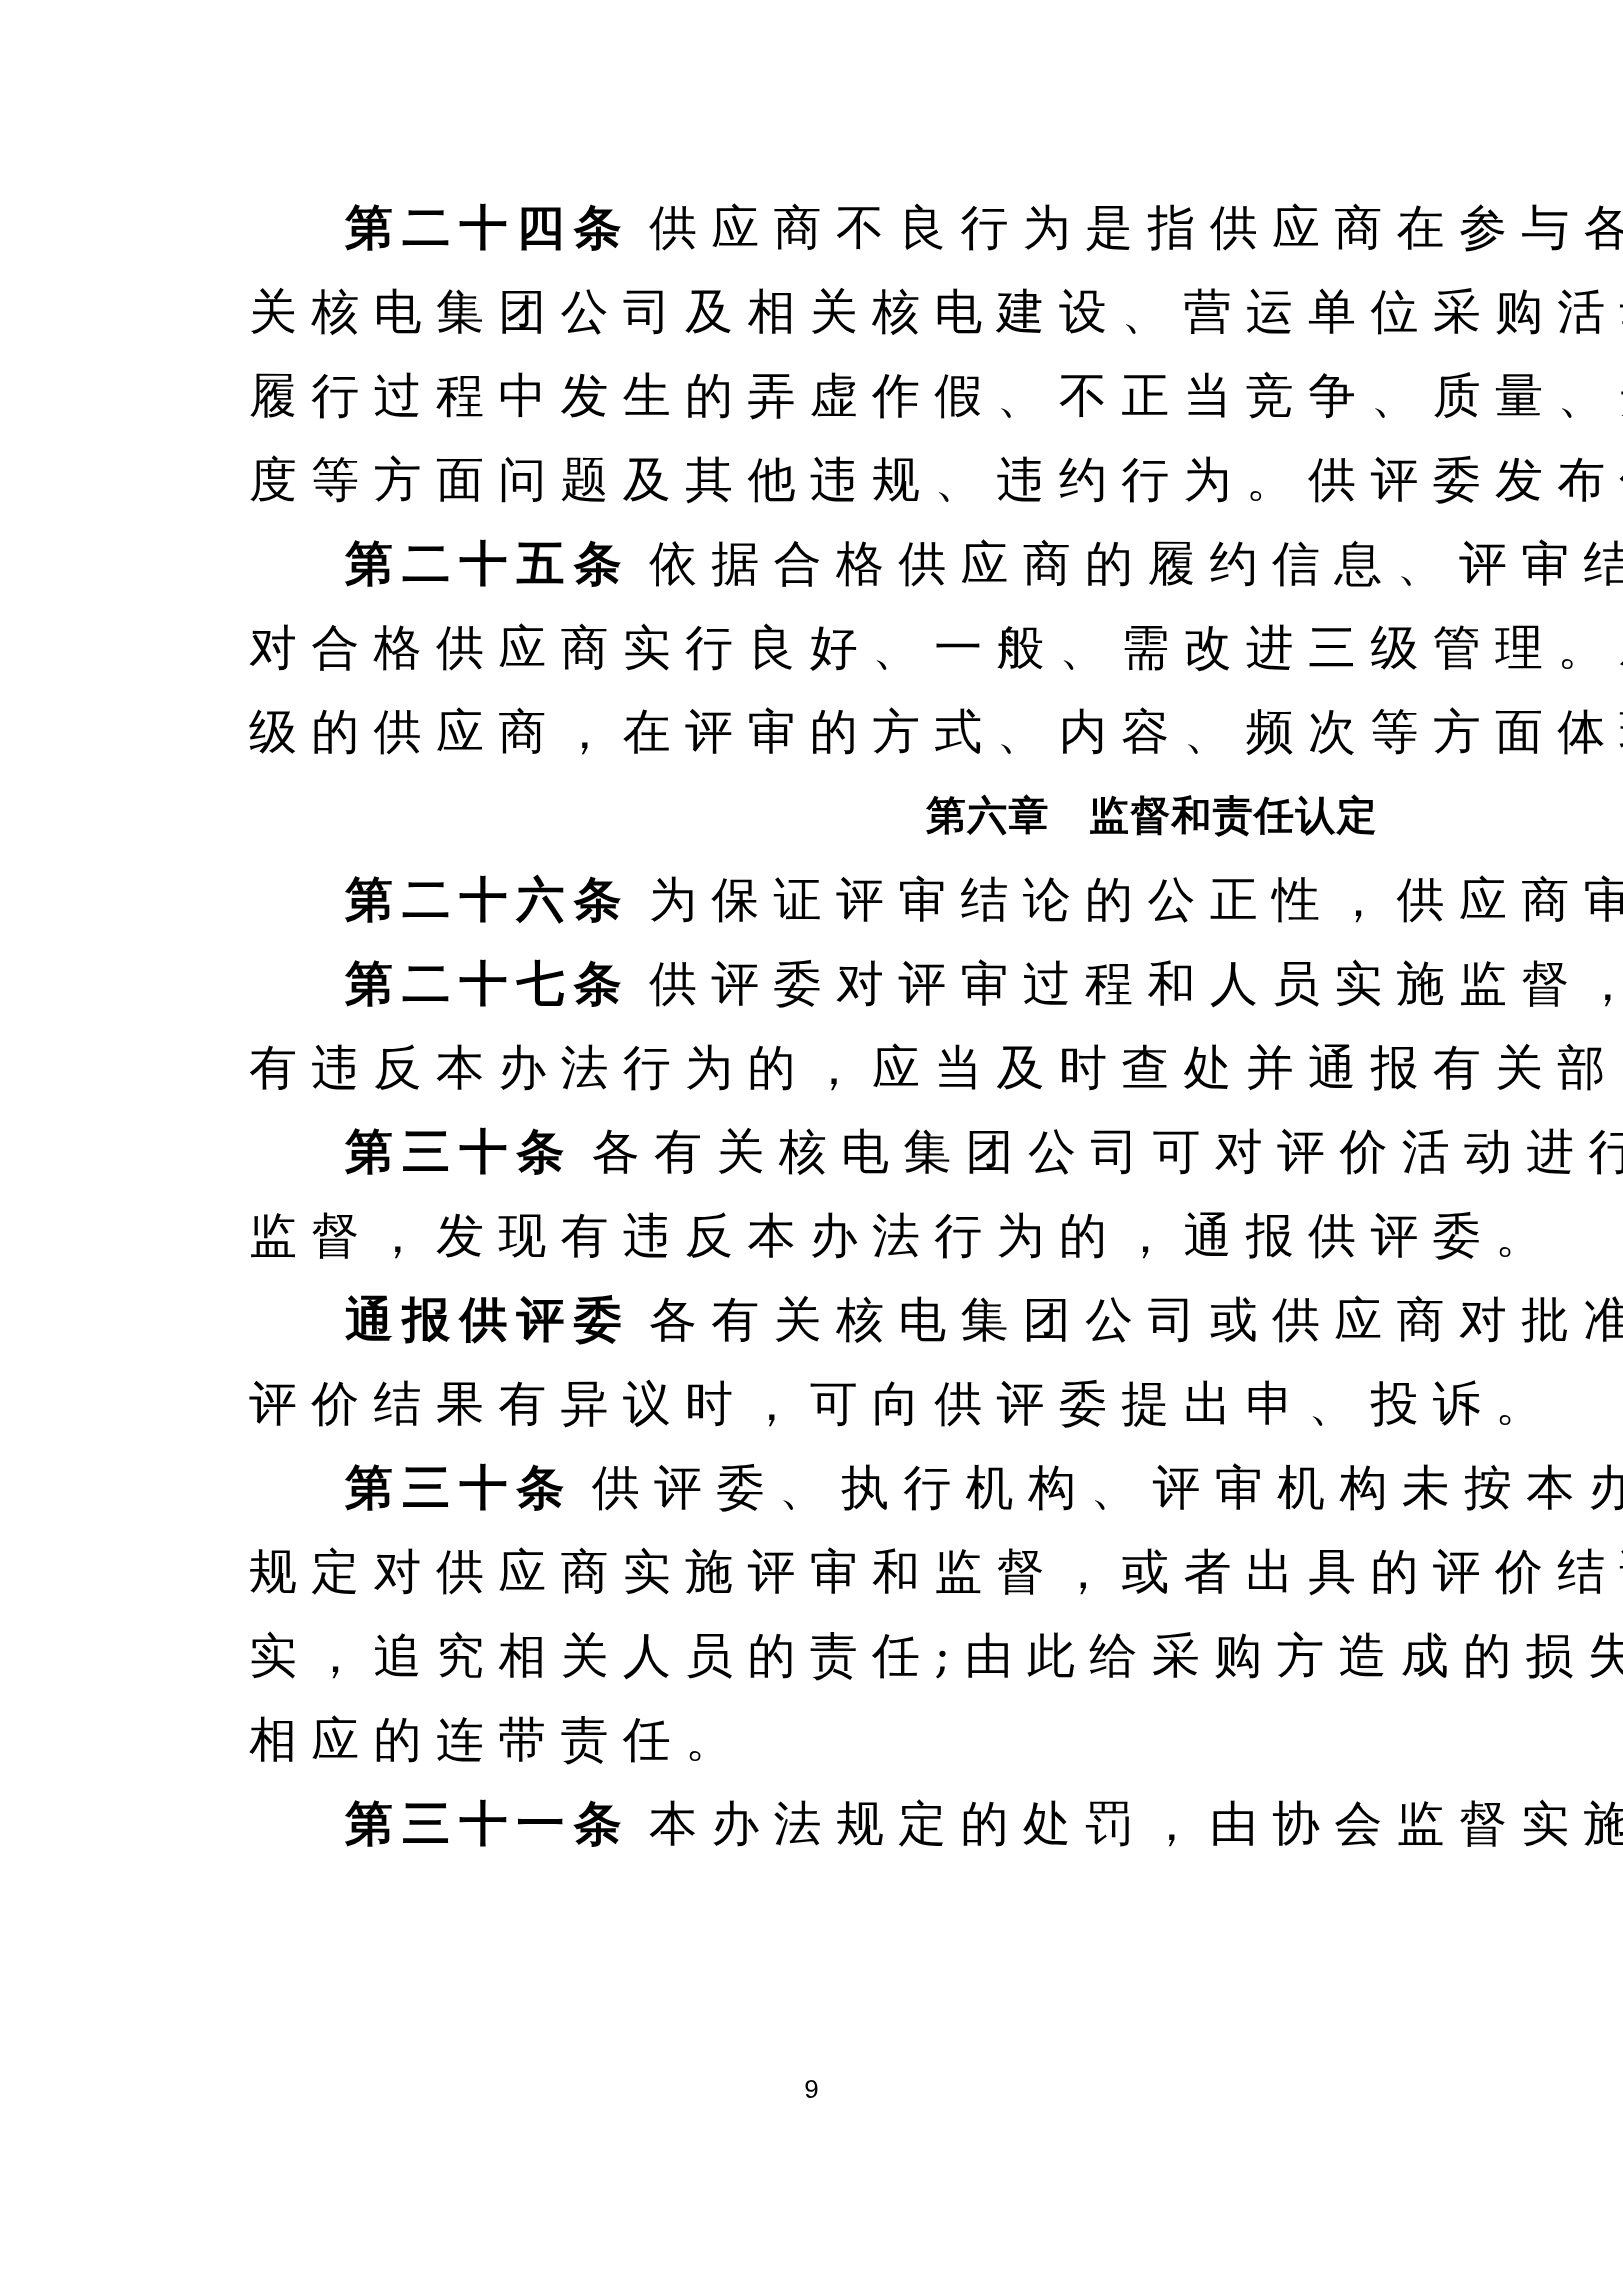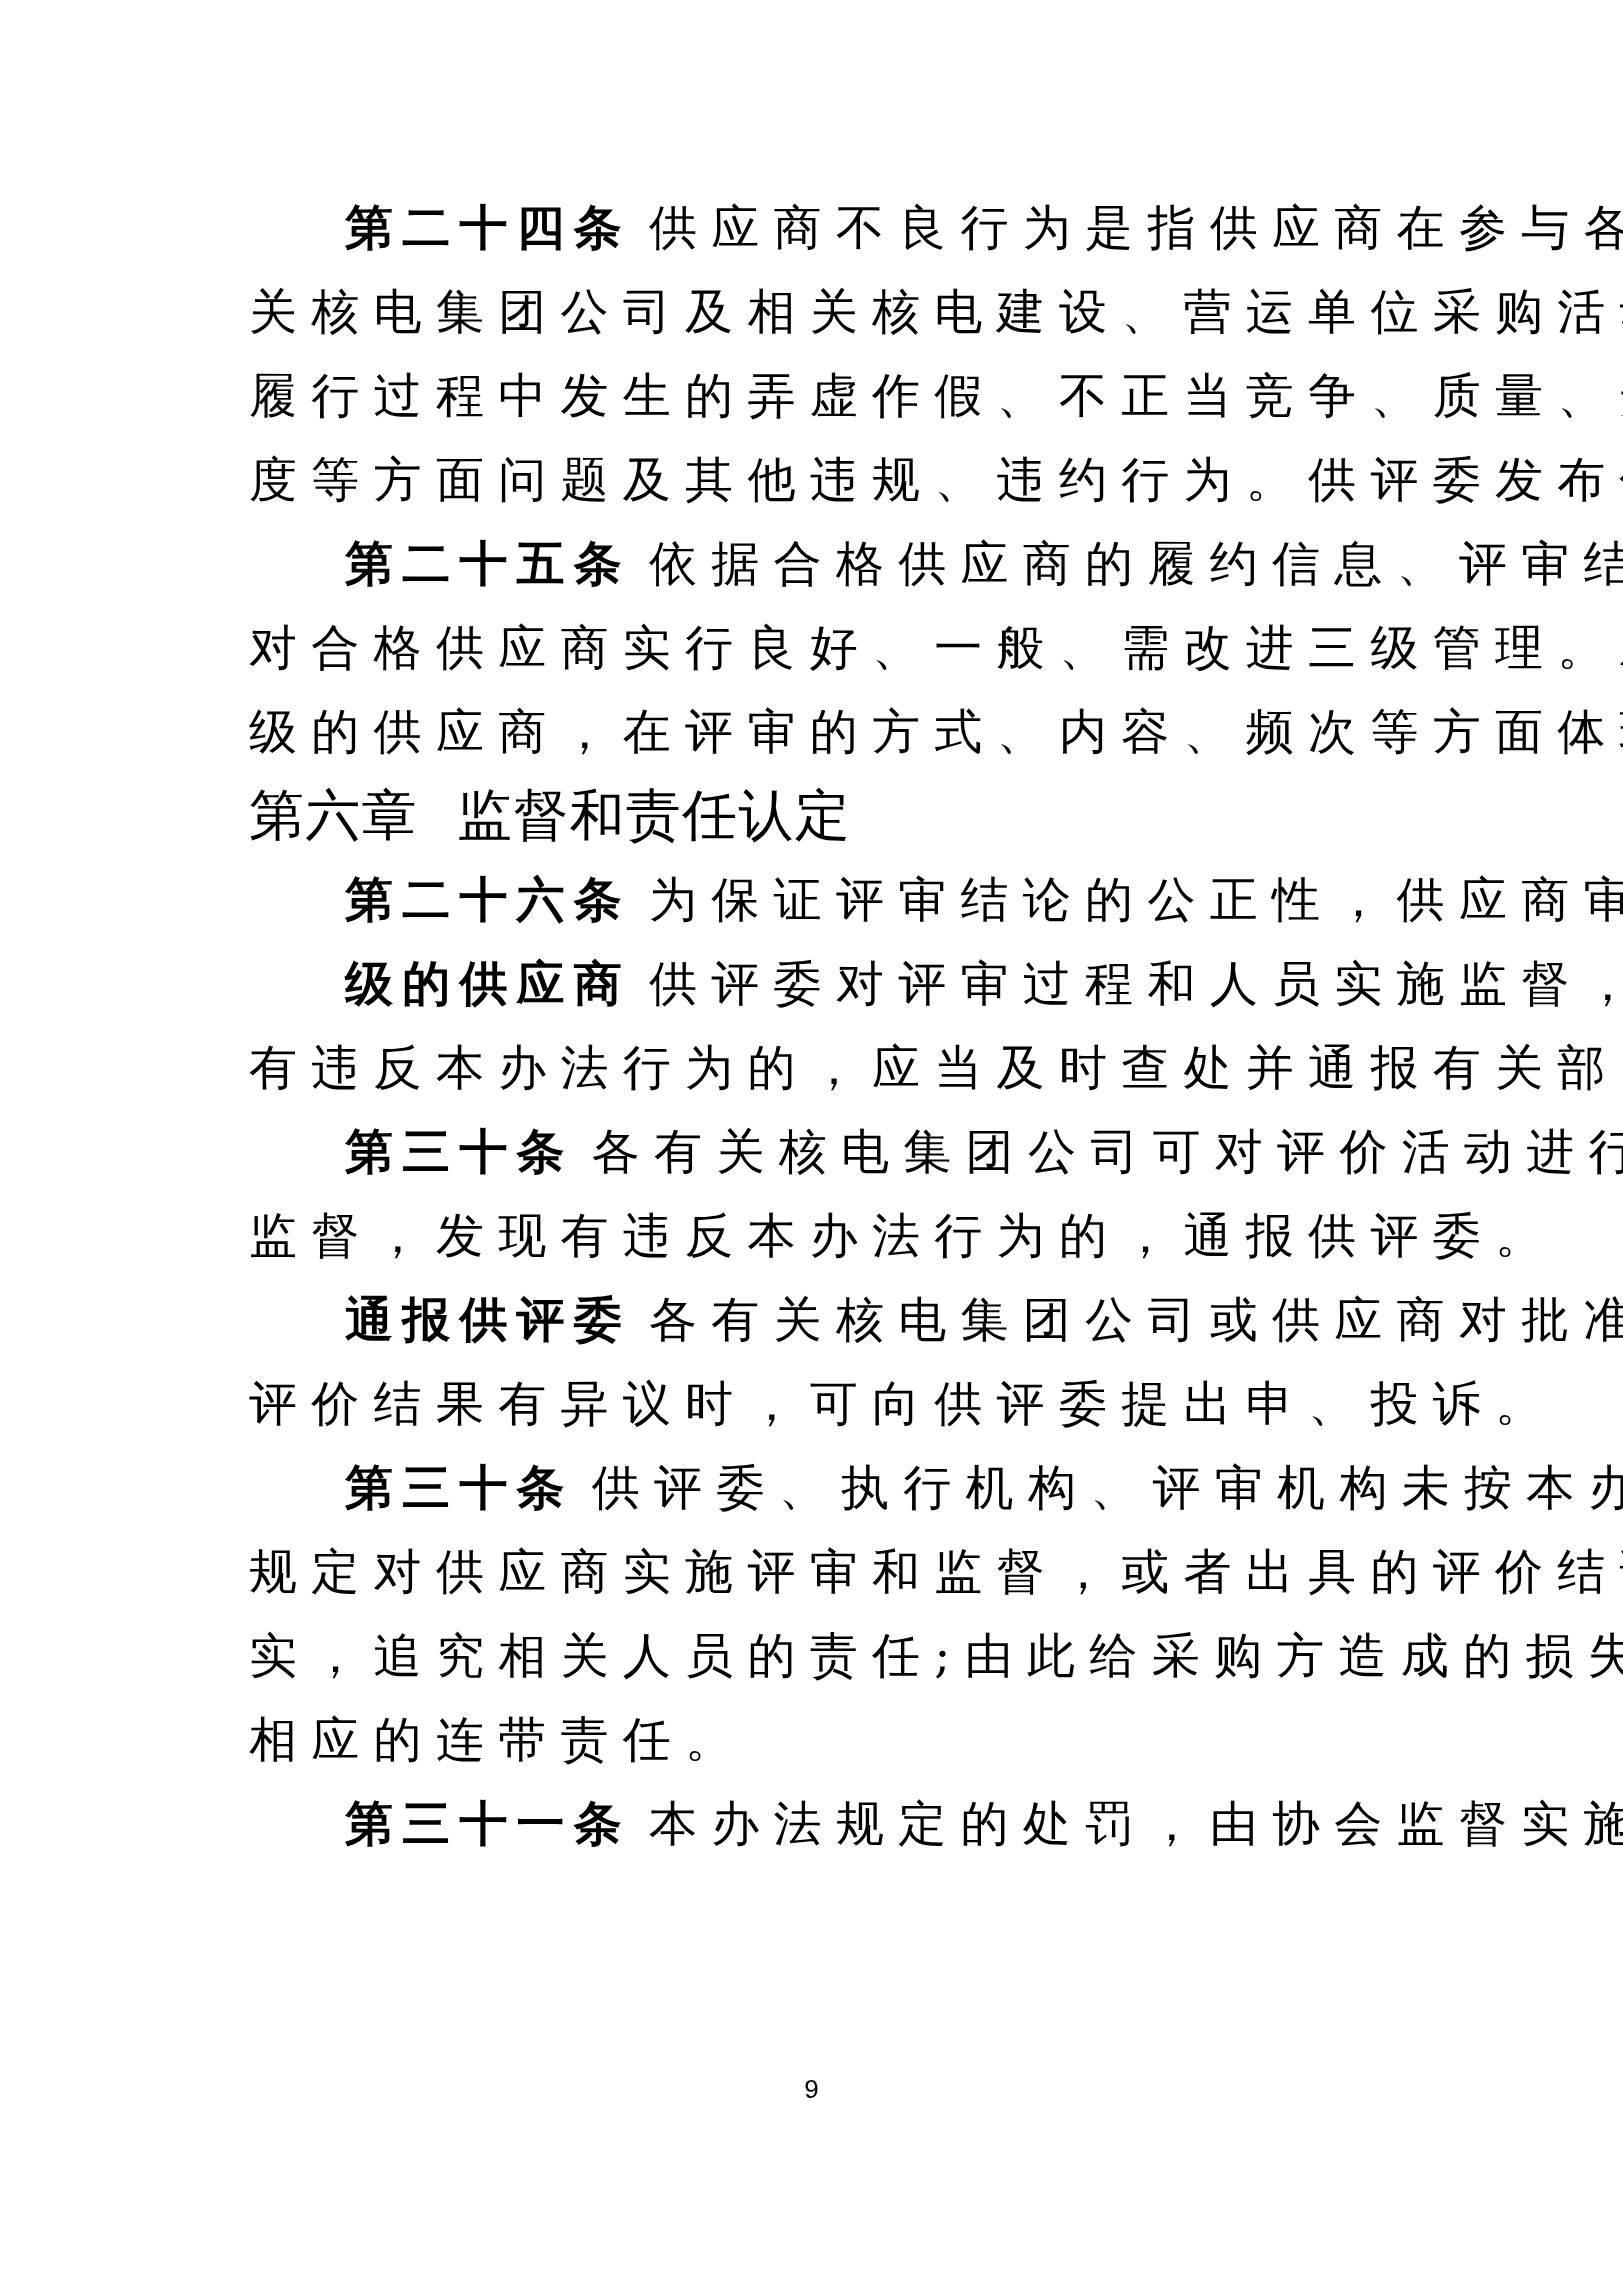--- a/index.html
+++ b/index.html
@@ -16,23 +16,23 @@
     height: 84px; line-height: 84px;
     font-size: 48px; letter-spacing: 14.3px;
     white-space: nowrap; overflow: visible;
   }
   .indent { padding-left: 96px; }
   .label {
     font-family: "DejaVu Sans", "Liberation Sans", sans-serif;
     font-weight: bold; letter-spacing: 9.2px; margin-right: 18px;
   }
   .heading {
-    height: 84px; line-height: 84px; text-align: left;
+    height: 84px; line-height: 84px; text-align: right;
     font-family: "DejaVu Sans", "Liberation Sans", sans-serif;
-    font-weight: normal; font-size: 55px; letter-spacing: 1.3px;
+    font-weight: bold; font-size: 40px; letter-spacing: 1.3px;
   }
   .heading .sep { display: inline-block; width: 39px; }
   .page-number {
     position: absolute; left: 0; width: 1623px; top: 2074px;
     text-align: center; font-family: "Liberation Sans", sans-serif;
     font-size: 26px; color: #000;
   }
 </style>
 </head>
 <body>
@@ -53,21 +53,21 @@
       <div class="line">级的供应商，在评审的方式、内容、频次等方面体现差异。</div>
     </div>
 
     <div class="heading"><span>第六章</span><span class="sep"></span><span>监督和责任认定</span></div>
 
     <div class="article">
       <div class="line indent"><span class="label">第二十六条</span><span>为保证评审结论的公正性，供应商审定、</span></div>
     </div>
 
     <div class="article">
-      <div class="line indent"><span class="label">级的供应商</span><span>供评委对评审过程和人员实施监督，发现</span></div>
+      <div class="line indent"><span class="label">第二十七条</span><span>供评委对评审过程和人员实施监督，发现</span></div>
       <div class="line">有违反本办法行为的，应当及时查处并通报有关部门。</div>
     </div>
 
     <div class="article">
       <div class="line indent"><span class="label">第三十条</span><span>各有关核电集团公司可对评价活动进行</span></div>
       <div class="line">监督，发现有违反本办法行为的，通报供评委。</div>
     </div>
 
     <div class="article">
       <div class="line indent"><span class="label">通报供评委</span><span>各有关核电集团公司或供应商对批准的</span></div>

